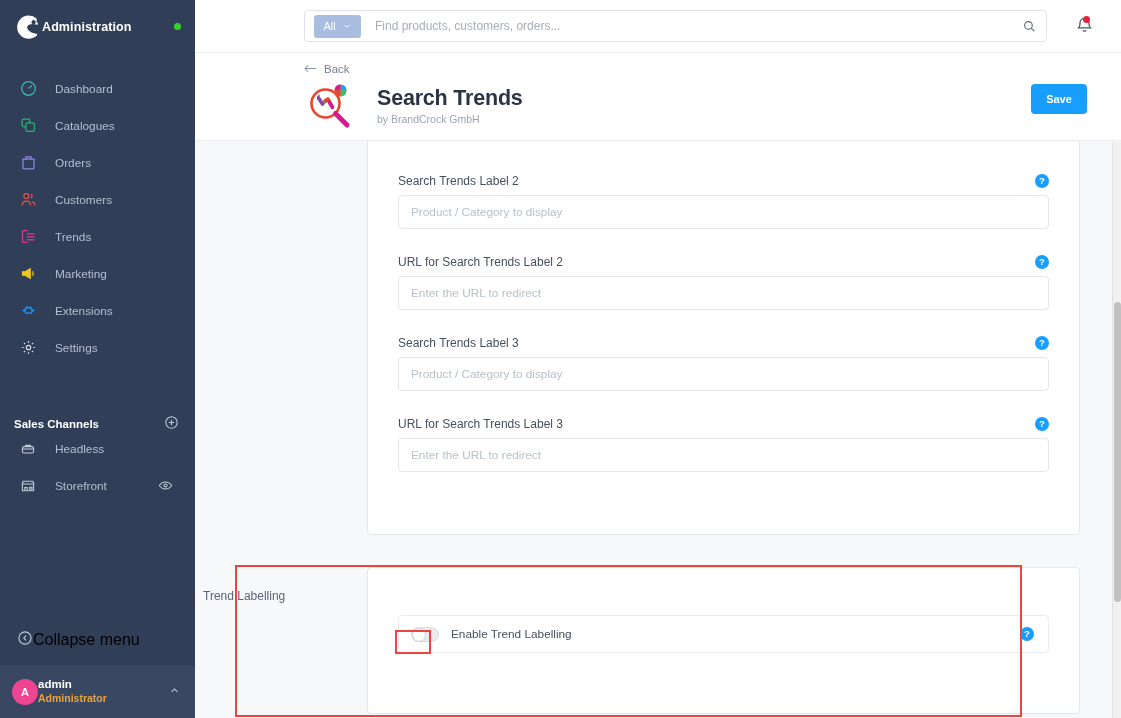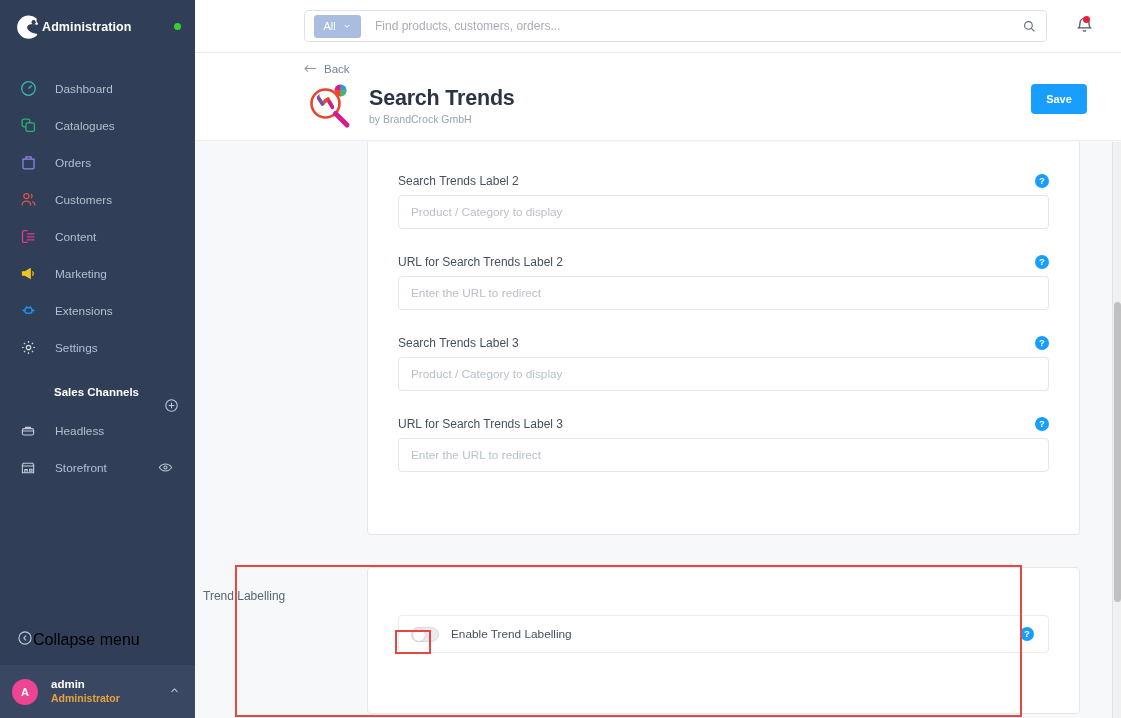--- a/index.html
+++ b/index.html
@@ -48,25 +48,24 @@
   .sb-item .ico {
     width: 22px; height: 22px; flex: 0 0 22px;
     display: flex; align-items: center; justify-content: center;
   }
   .sb-item .lbl {
     margin-left: 16px;
     color: #b5bfd0; font-size: 11.8px;
     white-space: nowrap;
   }
   .sb-section {
-    margin-top: 20px;
+    margin-top: 38px;
     height: 26px;
-    display: flex; align-items: center;
+    display: flex; align-items: flex-end;
     padding: 0 16px 0 14px;
-    flex-direction: column;
   }
   .sb-section .t { color: #fff; font-size: 11.5px; font-weight: bold; }
   .sb-section .plus { margin-left: auto; display: flex; }
   .sb-eye { margin-left: auto; margin-right: 22px; display: flex; }
   .sb-spacer { flex: 1 1 auto; }
   .sb-collapse {
     height: 38px; display: flex; align-items: center;
     padding-left: 17px; cursor: pointer;
     margin-bottom: 6px;
   }
@@ -77,21 +76,21 @@
     padding: 0 14px 0 12px;
     cursor: pointer;
   }
   .sb-avatar {
     width: 26px; height: 26px; border-radius: 50%;
     background: #ed4592;
     color: #fff; font-size: 11px; font-weight: bold;
     display: flex; align-items: center; justify-content: center;
     flex: 0 0 26px;
   }
-  .sb-user-txt { margin-left: 13px; line-height: 1.28; }
+  .sb-user-txt { line-height: 1.28; }
   .sb-user-name { color: #fff; font-size: 11.5px; font-weight: bold; }
   .sb-user-role { color: #e7a33e; font-size: 10.5px; font-weight: bold; }
   .sb-caret { margin-left: auto; }
 
   
   #main {
     flex: 1 1 auto; height: 718px;
     position: relative;
     background: #f7f8fa;
     overflow: hidden;
@@ -145,21 +144,21 @@
     padding-left: 109px;
   }
   .backlink {
     position: absolute; top: 7px; left: 109px;
     display: flex; align-items: center; gap: 7px;
     cursor: pointer;
   }
   .backlink .bt { color: #758195; font-size: 11.5px; }
   .headrow {
     position: absolute; top: 27px; left: 109px;
-    display: flex; align-items: flex-start;
+    display: flex; align-items: flex-start; gap: 8px;
   }
   .applogo { width: 52px; height: 52px; position: relative; flex: 0 0 52px; }
   .headtxt { margin-left: 13px; padding-top: 6px; }
   .apptitle { font-size: 21.5px; font-weight: bold; color: #2b3445; letter-spacing: -.2px; }
   .appby { font-size: 10.5px; color: #9aa3b1; margin-top: 2px; }
   .savebtn {
     position: absolute; top: 31px; right: 34px;
     width: 56px; height: 30px;
     background: #189eff; border: 0; border-radius: 4px;
     color: #fff; font-size: 11px; font-weight: bold;
@@ -314,21 +313,21 @@
         <span class="lbl">Customers</span>
       </div>
 
       <div class="sb-item">
         <span class="ico">
           <svg width="17" height="17" viewBox="0 0 20 20" fill="none" stroke="#e0398e" stroke-width="1.5">
             <path d="M9 3H4.5A1.5 1.5 0 0 0 3 4.5v11A1.5 1.5 0 0 0 4.5 17H9"></path>
             <path d="M8 7h9M8 10.5h9M8 14h9"></path>
           </svg>
         </span>
-        <span class="lbl">Content</span>
+        <span class="lbl">Trends</span>
       </div>
 
       <div class="sb-item">
         <span class="ico">
           <svg width="17" height="17" viewBox="0 0 20 20" fill="none" stroke="#f0c419" stroke-width="1.5">
             <path d="M3 8v4h3l6 3.5V4.5L6 8z" fill="#f0c419"></path>
               <path d="M14.5 7.5a3.5 3.5 0 0 1 0 5"></path>
           </svg>
         </span>
         <span class="lbl">Marketing</span>

